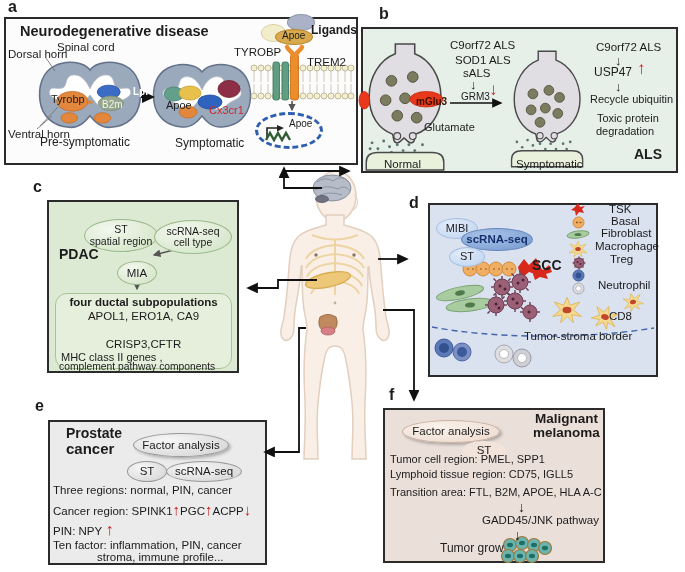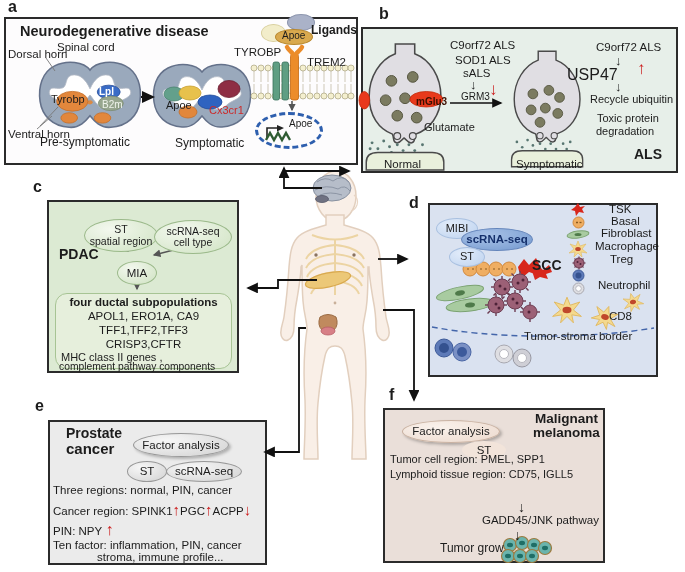--- a/index.html
+++ b/index.html
@@ -201,21 +201,21 @@
     <path d="M4,16 L4,5 L15,5" fill="none" stroke="#222" stroke-width="1.6"></path>
     <polygon points="14,2 21,5 14,8.5" fill="#222"></polygon>
     <path d="M3,17 l4,-7 l4,7 l4,-7 l4,7 l4,-7 l4,7" fill="none" stroke="#2f5c33" stroke-width="2.4"></path>
   </svg>
 
   <span class="t b" style="left:20px;top:24px;font-size:14.5px;">Neurodegenerative disease</span>
   <span class="t" style="left:57px;top:41px;">Spinal cord</span>
   <span class="t" style="left:8px;top:48px;">Dorsal horn</span>
   <span class="t" style="left:8px;top:128px;">Ventral horn</span>
   <span class="t" style="left:51px;top:93px;font-size:11px;">Tyrobp</span>
-  <span class="t tiny b white" style="left:99px;top:86px;">Lpl</span>
+  <span class="t tiny b white" style="left:99px;top:86px;padding-left:34px;">Lpl</span>
   <span class="t tiny" style="left:102px;top:99px;color:#eef3ea;">B2m</span>
   <span class="t" style="left:40px;top:136px;font-size:12px;">Pre-symptomatic</span>
   <span class="t" style="left:166px;top:99px;font-size:11px;">Apoe</span>
   <span class="t" style="left:209px;top:104px;font-size:11px;color:#cc2a2a;">Cx3cr1</span>
   <span class="t" style="left:175px;top:137px;font-size:12px;">Symptomatic</span>
   <span class="t" style="left:234px;top:46px;">TYROBP</span>
   <span class="t" style="left:307px;top:56px;">TREM2</span>
   <span class="t b" style="left:311px;top:24px;font-size:12px;">Ligands</span>
 
   <svg class="noevt" style="left:362px;top:44px;z-index:10;" width="88" height="126" viewBox="0 0 90 130">
@@ -293,21 +293,21 @@
   <span class="t" style="left:463px;top:67px;">sALS</span>
   <span class="arrowchar" style="left:470px;top:77px;">↓</span>
   <span class="t tiny" style="left:461px;top:91px;">GRM3</span>
   <span class="redarrow" style="left:489px;top:80px;font-size:17px;">↓</span>
   <span class="t tiny b" style="left:416px;top:96px;color:#3c0f00;z-index:32;">mGlu3</span>
   <span class="t" style="left:424px;top:121px;font-size:11px;">Glutamate</span>
   <span class="t" style="left:384px;top:158px;">Normal</span>
   <span class="t" style="left:516px;top:158px;">Symptomatic</span>
   <span class="t" style="left:596px;top:41px;">C9orf72 ALS</span>
   <span class="arrowchar" style="left:615px;top:53px;">↓</span>
-  <span class="t" style="left:567px;top:66px;font-size:16px;">USP47</span>
+  <span class="t" style="left:594px;top:66px;font-size:12px;">USP47</span>
   <span class="redarrow" style="left:637px;top:59px;font-size:17px;">↑</span>
   <span class="arrowchar" style="left:615px;top:79px;">↓</span>
   <span class="t" style="left:590px;top:93px;font-size:11px;">Recycle ubiquitin</span>
   <span class="t" style="left:597px;top:112px;font-size:11px;">Toxic protein</span>
   <span class="t" style="left:596px;top:125px;font-size:11px;">degradation</span>
   <span class="t b" style="left:634px;top:147px;font-size:14px;">ALS</span>
 
   <div class="oval green-oval" style="left:84px;top:210px;width:74px;height:33px;">
     <div class="t2"><span>ST</span><br>
     <span>spatial region</span></div>
@@ -316,21 +316,20 @@
     <div class="t2"><span>scRNA-seq</span><br>
     <span>cell type</span></div>
   </div>
   <span class="t b" style="left:59px;top:247px;font-size:14px;">PDAC</span>
   <div class="oval green-oval" style="left:117px;top:252px;width:40px;height:24px;">
     <span class="t2" style="font-size:11.5px;">MIA</span>
   </div>
   <div style="position:absolute;left:55px;top:293px;width:177px;height:76px;border:1.5px solid #a7c494;border-radius:12px;background:#e6efdc;z-index:8;box-sizing:border-box;"></div>
   <span class="t" style="left:55px;top:296px;width:177px;text-align:center;font-weight:bold;">four ductal subpopulations</span>
   <span class="t" style="left:55px;top:310px;width:177px;text-align:center;">APOL1, ERO1A,  CA9</span>
-  <span class="t" style="left:55px;top:324px;width:177px;text-align:center;">TFF1,TFF2,TFF3</span>
   <span class="t" style="left:55px;top:338px;width:177px;text-align:center;">CRISP3,CFTR</span>
   <span class="t" style="left:61px;top:351px;font-size:11px;">MHC class II genes ,</span>
   <span class="t" style="left:59px;top:361px;font-size:10.3px;">complement pathway components</span>
 
   <div class="oval blue-lt-oval" style="left:436px;top:209px;width:42px;height:21px;">
     <span class="t2" style="font-size:11px;">MIBI</span>
   </div>
   <div class="oval blue-md-oval" style="left:461px;top:219px;width:72px;height:23px;">
     <span class="t2" style="font-size:11.5px;color:#15306b;font-weight:600;">scRNA-seq</span>
   </div>
@@ -534,20 +533,21 @@
   <div class="oval pink-oval" style="left:402px;top:411px;width:98px;height:23px;">
     <span class="t2" style="font-size:11.5px;">Factor analysis</span>
   </div>
   <div class="oval" style="left:462px;top:432px;width:44px;height:18px;background:#f2e4da;">
     <span class="t2" style="font-size:11.5px;">ST</span>
   </div>
   <span class="t b" style="left:535px;top:412px;font-size:13.5px;">Malignant</span>
   <span class="t b" style="left:533px;top:426px;font-size:13.5px;">melanoma</span>
   <span class="t" style="left:390px;top:453px;font-size:11px;">Tumor cell region: PMEL, SPP1</span>
   <span class="t" style="left:390px;top:468px;font-size:11px;">Lymphoid tissue region: CD75, IGLL5</span>
+  <span class="t" style="left:390px;top:486px;font-size:11px;">Transition area: FTL, B2M, APOE, HLA A-C</span>
   <span class="arrowchar" style="left:518px;top:499px;font-size:14px;">↓</span>
   <span class="t" style="left:482px;top:514px;">GADD45/JNK pathway</span>
   <span class="arrowchar" style="left:514px;top:527px;font-size:14px;">↓</span>
   <span class="t" style="left:440px;top:542px;font-size:12px;">Tumor grow</span>
   <svg class="noevt" style="left:500px;top:536px;z-index:10;" width="54" height="28" viewBox="0 0 54 28">
     <g stroke="#9c7a3f" stroke-width="1.2">
       <circle cx="10" cy="9" r="6.5" fill="#6ab4ad"></circle>
         <circle cx="22" cy="7" r="6.5" fill="#6ab4ad"></circle>
         <circle cx="34" cy="9" r="6.5" fill="#6ab4ad"></circle>
         <circle cx="45" cy="12" r="6.5" fill="#6ab4ad"></circle>

